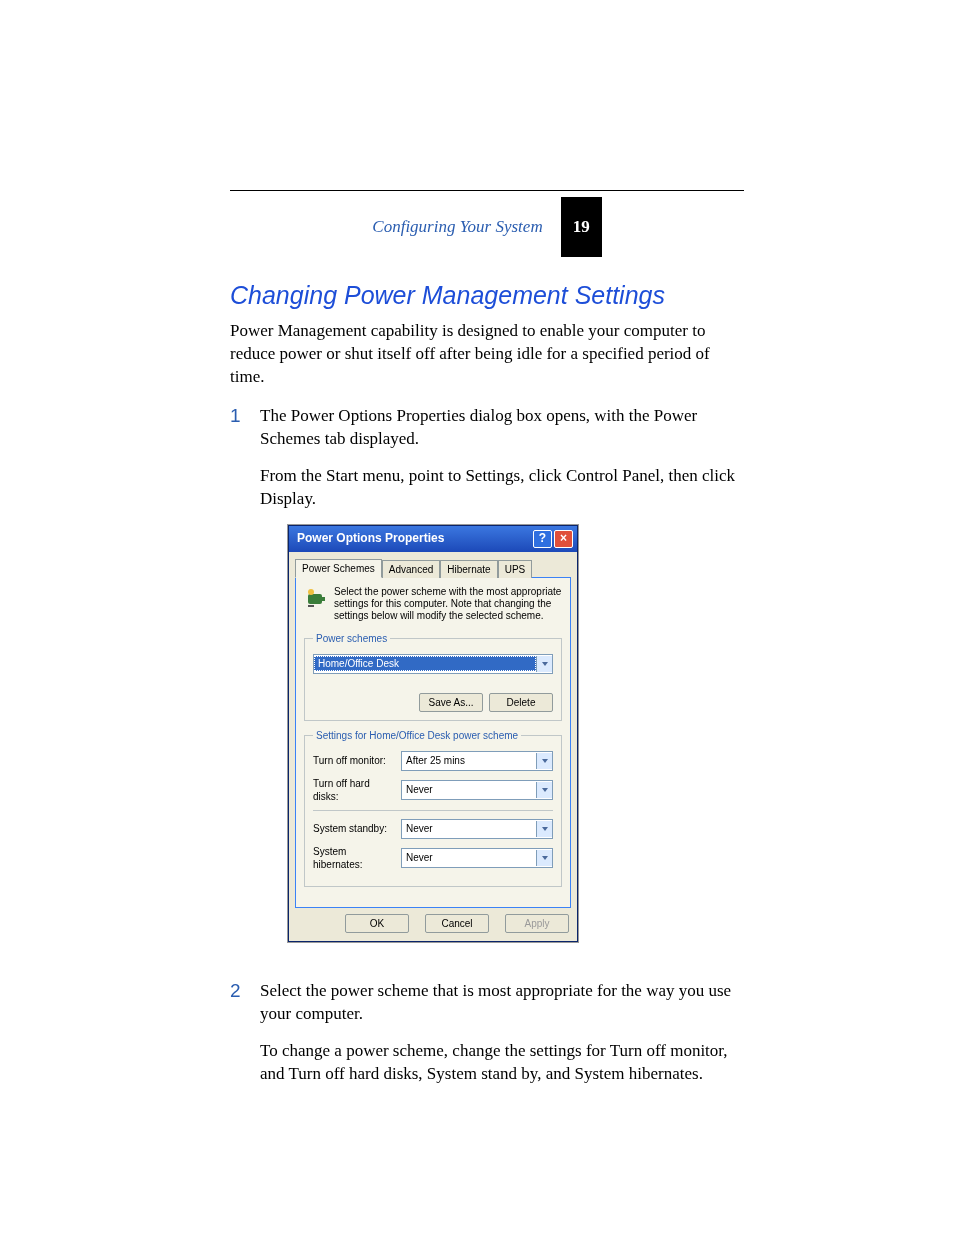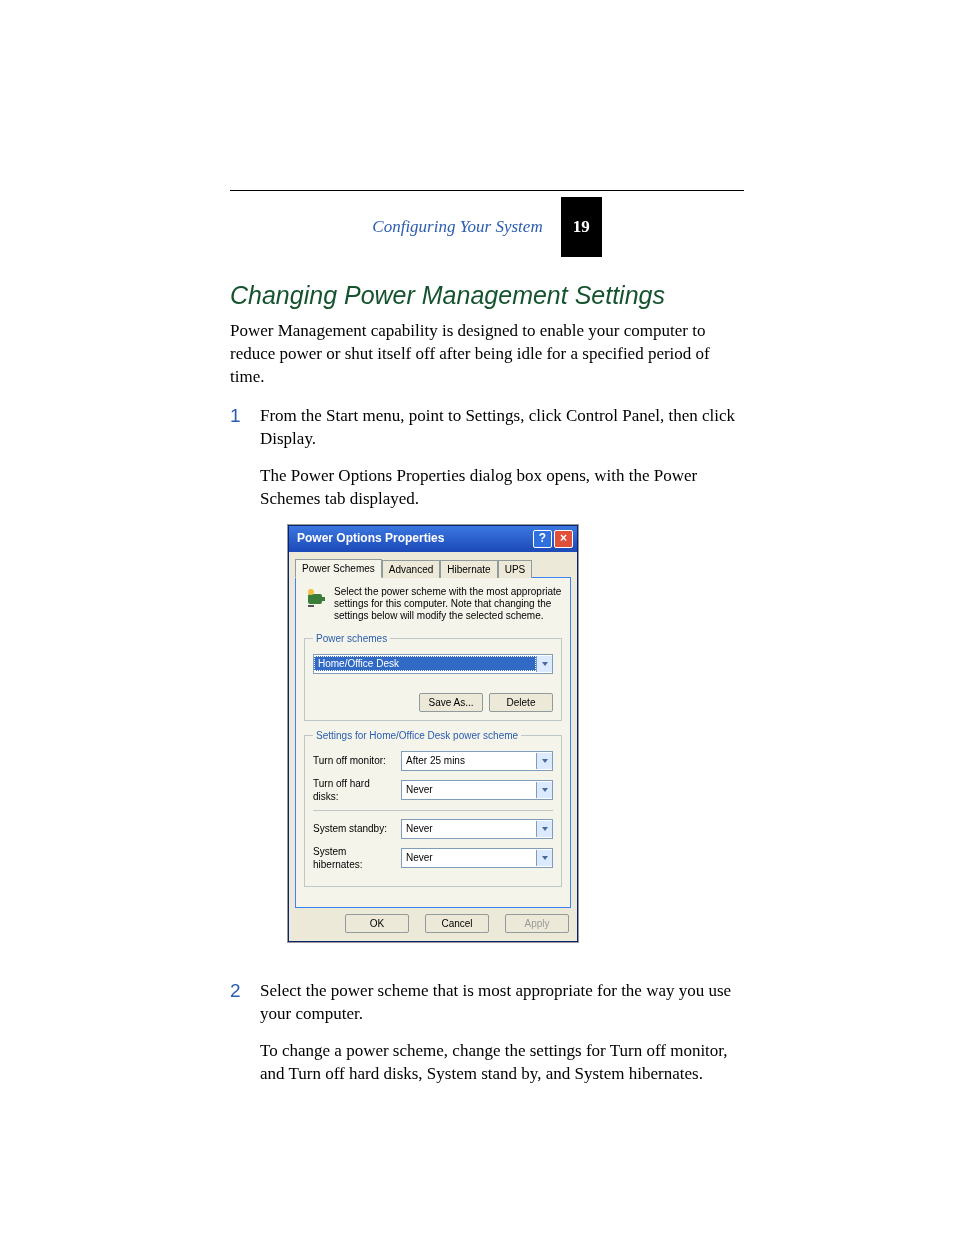--- a/index.html
+++ b/index.html
@@ -1,21 +1,21 @@
 <!DOCTYPE html>
 <html><head>
 <meta charset="utf-8">
 <style>
   html,body{margin:0;padding:0;background:#fff;font-family:Georgia,'Times New Roman',serif;color:#000}
   .page{width:954px;height:1235px;position:relative;margin:0 auto;box-sizing:border-box;padding:190px 210px 0 230px}
   .rule{border-top:1px solid #000;margin:0 0 6px 0}
   .header-row{display:flex;justify-content:center;align-items:center;gap:18px;margin-bottom:24px}
   .section-name{font-style:italic;color:#2a5db0;font-size:17px}
   .page-num-box{background:#000;color:#fff;font-weight:bold;font-size:17px;padding:20px 12px}
-  h1.title{font-style:italic;font-weight:normal;color:#14532d;font-size:25px;margin:0 0 10px 0;font-family:'Trebuchet MS',Verdana,sans-serif}
+  h1.title{font-style:italic;font-weight:normal;color:#1d4ed8;font-size:25px;margin:0 0 10px 0;font-family:'Trebuchet MS',Verdana,sans-serif}
   .body-text{font-size:17px;line-height:1.35;margin:0 0 16px 0}
   .step{display:flex;gap:14px;margin:0 0 14px 0}
   .step-num{color:#2a5db0;font-size:19px;font-family:'Trebuchet MS',Verdana,sans-serif;min-width:16px}
   .step-body{flex:1;font-size:17px;line-height:1.35}
   .step-body p{margin:0 0 14px 0}
   
   .dialog{width:288px;margin:8px 0 24px 28px;font-family:Tahoma,Verdana,sans-serif;font-size:10px;border:1px solid #0a246a;box-shadow:0 0 0 1px #999}
   .titlebar{background:linear-gradient(#3b77e0,#1c49b8);color:#fff;font-weight:bold;font-size:12px;padding:4px 4px 4px 8px;display:flex;align-items:center;justify-content:space-between}
   .titlebar-buttons{display:flex;gap:2px}
   .tbtn{width:17px;height:16px;border:1px solid #fff;border-radius:2px;display:flex;align-items:center;justify-content:center;font-weight:bold;font-size:12px}
@@ -57,22 +57,22 @@
     <span class="page-num-box">19</span>
   </div>
 
   <h1 class="title">Changing Power Management Settings</h1>
 
   <p class="body-text">Power Management capability is designed to enable your computer to reduce power or shut itself off after being idle for a specified period of time.</p>
 
   <div class="step">
     <div class="step-num">1</div>
     <div class="step-body">
+      <p>The Power Options Properties dialog box opens, with the Power Schemes tab displayed.</p>
       <p>From the Start menu, point to Settings, click Control Panel, then click Display.</p>
-      <p>The Power Options Properties dialog box opens, with the Power Schemes tab displayed.</p>
 
       <div class="dialog">
         <div class="titlebar">
           <span>Power Options Properties</span>
           <div class="titlebar-buttons">
             <div class="tbtn help">
                 <span>?</span>
               </div>
             <div class="tbtn close">
                 <span>×</span>

